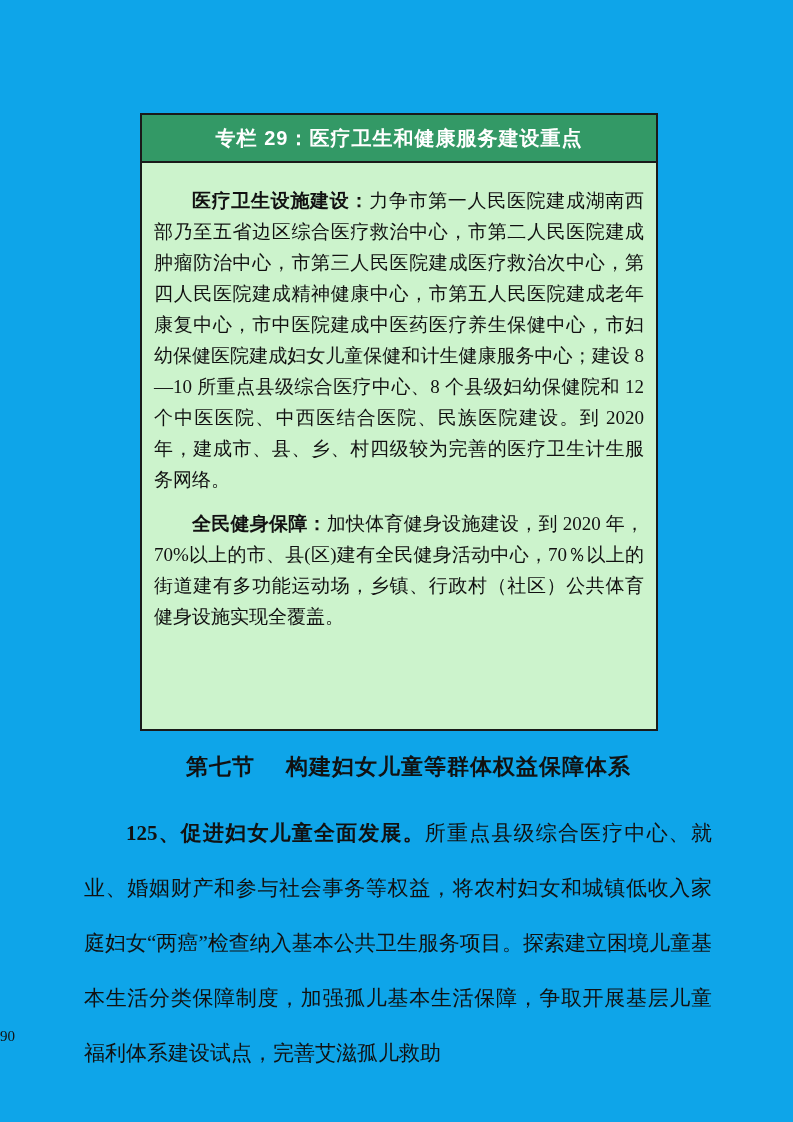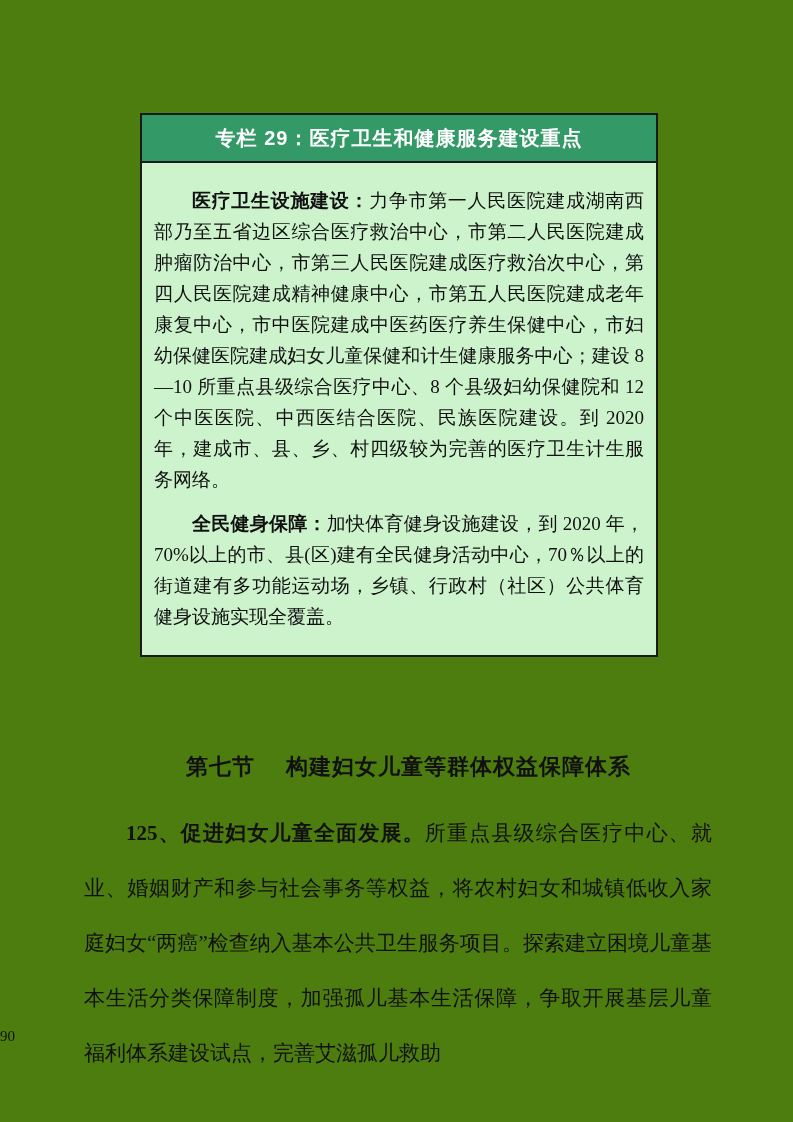--- a/index.html
+++ b/index.html
@@ -5,21 +5,21 @@
   :root{
     --header-bg:#339966;
     --body-bg:#ccf3cc;
     --border:#1a1a1a;
     --ink:#111111;
   }
   html,body{margin:0;padding:0;background:#ffffff;}
   .page{
     position:relative;
     width:793px;height:1122px;
-    background:#4d7c0f;
+    background:#0ea5e9;
     font-family:"Liberation Serif","DejaVu Serif",serif;
     color:var(--ink);
     overflow:hidden;
   }
   .panel{
     position:absolute;
     left:140px;top:113px;
     width:518px;
     border:2px solid var(--border);
     box-sizing:border-box;
@@ -32,21 +32,21 @@
   }
   .panel-title{
     color:#ffffff;
     font-family:"Liberation Sans","DejaVu Sans",sans-serif;
     font-weight:bold;
     font-size:20px;
     letter-spacing:1px;
   }
   .panel-body{
     background:var(--body-bg);
-    height:492px;
+    height:566px;
     box-sizing:border-box;
     padding:22px 12px 31px 12px;
     overflow:hidden;
   }
   .panel-body p{
     margin:0 0 13px 0;
     font-size:19px;
     line-height:31px;
     text-align:justify;
     text-indent:2em;

